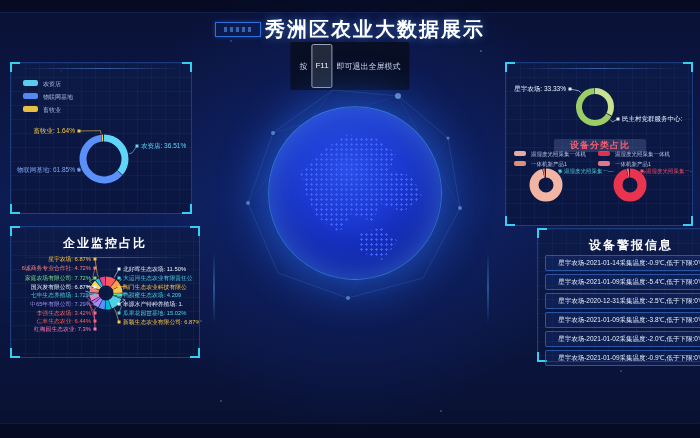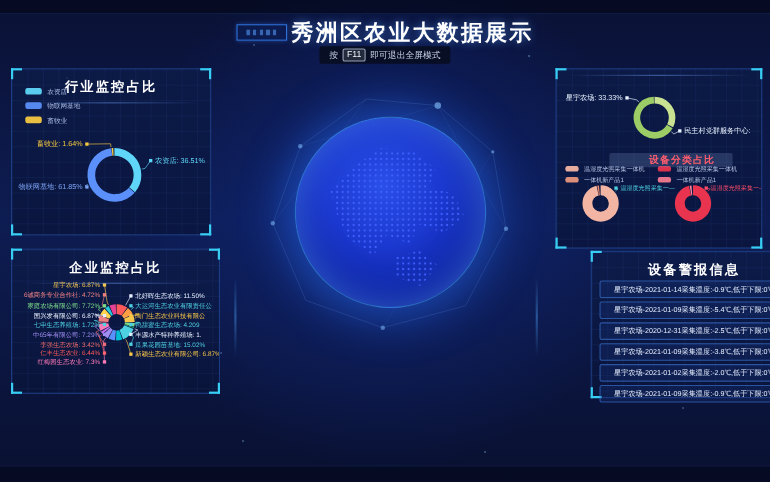--- a/index.html
+++ b/index.html
@@ -23,21 +23,21 @@
   .brand-logo{width:44px;height:13px;border:1px solid #2f6fd8;background:
       repeating-linear-gradient(90deg,rgba(90,160,255,.55) 0 3px,rgba(20,50,120,.2) 3px 6px) center/28px 5px no-repeat,
       rgba(15,40,110,.35);
     box-shadow:0 0 4px rgba(60,130,255,.4);}
   .page-title{margin:0;font-size:20px;font-weight:bold;color:#ffffff;letter-spacing:2px;
     text-shadow:0 0 8px rgba(90,160,255,.6);}
   .tip{position:absolute;left:50%;top:42px;transform:translateX(-50%);display:inline-flex;
     align-items:center;gap:4px;background:rgba(8,12,24,0.78);padding:2px 9px;border-radius:2px;
     font-size:8px;color:#c9d3e8;}
   .tip .key{border:1px solid #98a2b8;border-radius:2px;background:#222a3c;color:#eef2fa;
-    padding:0 3px;line-height:10px;font-size:8px;}
+    padding:16px 3px;line-height:10px;font-size:8px;}
   .globe{position:absolute;left:268px;top:106px;width:172px;height:172px;border-radius:50%;
     background:radial-gradient(circle at 46% 36%, #2a4fe8 0%, #1b38cf 38%, #0d23a2 70%, #081a78 100%);
     border:1px solid rgba(90,225,255,0.38);
     box-shadow:0 0 42px 10px rgba(40,110,255,0.45), inset 0 0 34px rgba(100,170,255,0.45);
     overflow:hidden;}
   .continents{position:absolute;inset:0;opacity:.95;
     background-image:radial-gradient(circle,#4060ff 1px,transparent 1.35px);
     background-size:5px 5px;}
   .c1{clip-path:polygon(18% 38%,30% 26%,45% 16%,62% 18%,74% 27%,70% 37%,83% 40%,89% 52%,78% 61%,64% 56%,61% 67%,48% 62%,41% 73%,28% 64%,22% 52%);}
   .c2{clip-path:polygon(52% 74%,65% 70%,75% 78%,66% 89%,53% 84%);}
@@ -56,21 +56,21 @@
   .cn.bl{left:-1px;bottom:-1px;border-right:none;border-top:none;}
   .cn.br{right:-1px;bottom:-1px;border-left:none;border-top:none;}
   .panel-title{position:relative;z-index:2;margin:0;padding-top:8px;text-align:center;
     font-size:12px;font-weight:bold;color:#ffffff;letter-spacing:2px;}
   .divider{position:relative;z-index:2;height:1px;margin:5px 10px 0;
     background:linear-gradient(90deg,transparent,rgba(110,160,255,.5),transparent);}
   .chart{position:absolute;left:0;top:0;pointer-events:none;}
   svg{font-family:"Liberation Sans",sans-serif;}
   .sub-title{position:absolute;left:48px;top:76px;width:92px;height:13px;z-index:2;
     background:rgba(140,170,220,0.22);border-radius:2px;display:flex;align-items:center;
-    justify-content:center;font-size:9px;font-weight:bold;letter-spacing:1px;color:#ff5d6e;padding-left:20px;}
+    justify-content:center;font-size:9px;font-weight:bold;letter-spacing:1px;color:#ff5d6e;}
   .alarm-list{position:absolute;left:7px;top:26px;width:172px;z-index:2;}
   .alarm-row{height:14px;margin-bottom:3px;border:1px solid rgba(70,130,230,0.55);
     background:rgba(25,55,130,0.28);border-radius:2px;display:flex;align-items:center;
     justify-content:center;font-size:6.5px;color:#e6efff;white-space:nowrap;overflow:hidden;}
 </style>
 </head>
 <body>
 
 <div class="stage">
   <div class="top-band"></div>
@@ -106,21 +106,20 @@
     <div class="continents c2"></div>
   </div>
   <div class="beam" style="left:213px;top:252px;"></div>
   <div class="beam" style="left:487px;top:252px;"></div>
 
   <div class="panel" style="left:10px;top:62px;width:180px;height:150px;">
     <i class="cn tl"></i>
     <i class="cn tr"></i>
     <i class="cn bl"></i>
     <i class="cn br"></i>
-    <h2 class="panel-title">行业监控占比</h2>
     <div class="divider"></div>
     <svg class="chart" width="180" height="150" viewBox="0 0 180 150">
         <circle cx="93" cy="96" r="21" fill="none" stroke="#5fd6f7" stroke-width="7" stroke-dasharray="47.37381006867661 131.94689145077132" transform="rotate(-90 93 96)"></circle>
         <circle cx="93" cy="96" r="21" fill="none" stroke="#5b8ff9" stroke-width="7" stroke-dasharray="80.80915236230207 131.94689145077132" transform="rotate(41.43599999999998 93 96)"></circle>
         <circle cx="93" cy="96" r="21" fill="none" stroke="#f5c842" stroke-width="7" stroke-dasharray="1.3639290197926492 131.94689145077132" transform="rotate(264.096 93 96)"></circle>
         <polyline points="89.89233174316874,70.69007313314629 89.5267237129533,67.71243467822232 68,68" fill="none" stroke="#f5c842" stroke-width="0.7" opacity="0.85"></polyline>
         <rect x="66.5" y="66.5" width="3" height="3" fill="#f5c842"></rect>
         <text x="64" y="70" fill="#f5c842" font-size="6.5" text-anchor="end">畜牧业: 1.64%</text>
         <polyline points="69.03783816995934,104.72151365480455 66.21876030760161,105.74757408478156 68,107" fill="none" stroke="#7da3f5" stroke-width="0.7" opacity="0.85"></polyline>
         <rect x="66.5" y="105.5" width="3" height="3" fill="#7da3f5"></rect>

